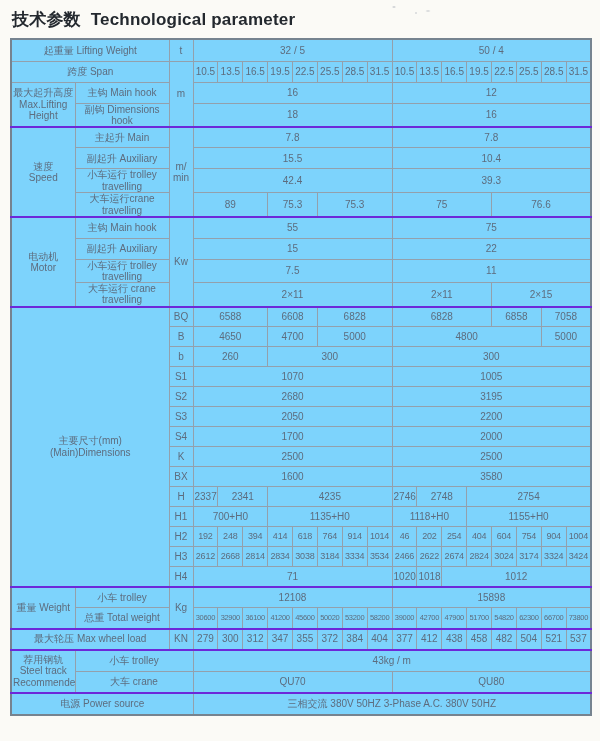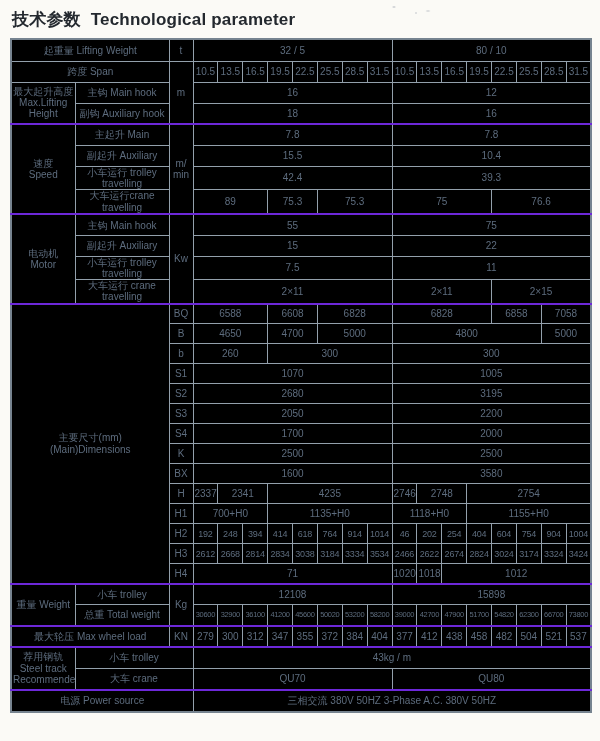--- a/index.html
+++ b/index.html
@@ -19,21 +19,21 @@
   .smudge {
     position:absolute; left:386px; top:3px; width:52px; height:16px;
     background:
       radial-gradient(3px 2px at 8px 4px, rgba(110,120,140,.45), transparent 70%),
       radial-gradient(2px 2px at 30px 10px, rgba(110,120,140,.4), transparent 70%),
       radial-gradient(4px 2px at 42px 8px, rgba(110,120,140,.35), transparent 70%);
   }
   table.spec {
     position:absolute; left:10px; top:38px; width:580px;
     border-collapse:collapse; table-layout:fixed;
-    background:#000000;
+    background:#7dd3fc;
     border:2px solid #76838f;
   }
   td {
     border:1px solid #93a0ac;
     font-size:10px; color:#5d6c7e;
     text-align:center; vertical-align:middle;
     padding:0 1px; line-height:1.12;
     height:20px; overflow:hidden;
   }
   tr.r22 { height:22px; }
@@ -62,21 +62,21 @@
       <col style="width:94px">
       <col style="width:24px">
     <col span="16" style="width:24.875px">
   </colgroup>
   <tbody>
 
   <tr class="r22">
     <td colspan="2">起重量 Lifting Weight</td>
     <td>t</td>
     <td colspan="8">32 / 5</td>
-    <td colspan="8">80 / 10</td>
+    <td colspan="8">50 / 4</td>
   </tr>
 
   <tr class="r21">
     <td colspan="2">跨度 Span</td>
     <td rowspan="3">m</td>
   <td>10.5</td>
         <td>13.5</td>
         <td>16.5</td>
         <td>19.5</td>
         <td>22.5</td>
@@ -96,21 +96,21 @@
   <tr class="r21">
     <td rowspan="2">
       <span class="blk">最大起升高度</span>
       <span class="blk">Max.Lifting Height</span>
     </td>
     <td>主钩 Main hook</td>
     <td colspan="8">16</td>
     <td colspan="8">12</td>
   </tr>
   <tr class="r21">
-    <td>副钩 Auxiliary hook</td>
+    <td>副钩 Dimensions hook</td>
     <td colspan="8">18</td>
     <td colspan="8">16</td>
   </tr>
 
   <tr class="r21 sec">
     <td rowspan="4">
       <span class="blk">速度</span>
       <span class="blk">Speed</span>
     </td>
     <td>主起升 Main</td>

